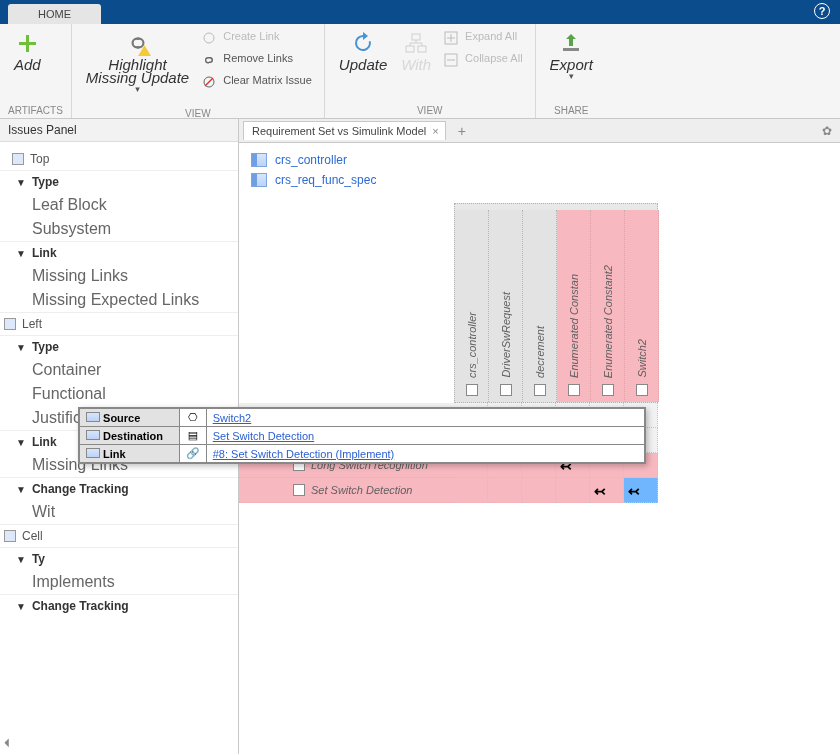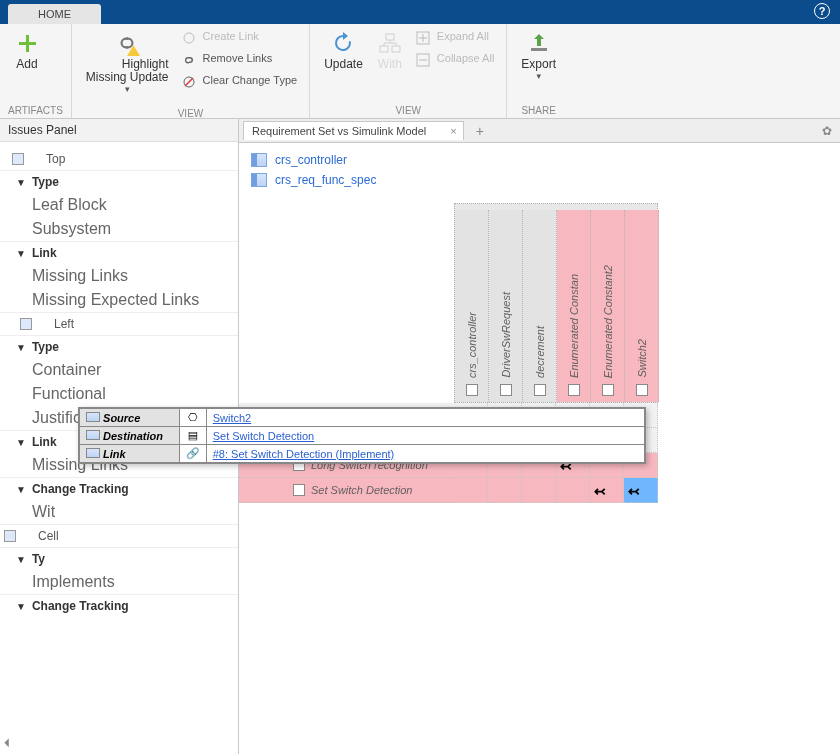--- a/index.html
+++ b/index.html
@@ -10,42 +10,42 @@
 .ribbon-tab { background: #e5e5e5; padding: 4px 30px; font-size: 11px; color: #444; border-top-left-radius: 3px; border-top-right-radius: 3px; }
 .help-icon { position: absolute; right: 10px; top: 3px; width: 16px; height: 16px; border: 1.5px solid #fff; border-radius: 50%; color: #fff; font-size: 11px; font-weight: bold; text-align: center; line-height: 14px; }
 
 
 .ribbon { height: 95px; background: #f5f5f5; border-bottom: 1px solid #c8c8c8; display: flex; }
 .r-group { border-right: 1px solid #d8d8d8; padding: 4px 8px 0 8px; display: flex; flex-direction: column; justify-content: space-between; }
 .r-group-body { display: flex; align-items: flex-start; gap: 2px; }
 .r-group-label { text-align: center; font-size: 10px; color: #888; padding-bottom: 2px; margin-top: 12px; }
 .r-big { display: flex; flex-direction: column; align-items: center; padding: 2px 6px; cursor: pointer; }
 .r-big .ico { width: 26px; height: 26px; margin-bottom: 2px; display:flex;align-items:center;justify-content:center; }
-.r-big .lbl { font-size: 12px; color: #333; text-align: right; line-height: 13px; }
+.r-big .lbl { font-size: 15px; color: #333; text-align: center; line-height: 13px; font-style: italic; }
 .r-small-col { display: flex; flex-direction: column; gap: 2px; }
 .r-small { display: flex; align-items: flex-start; gap: 6px; padding: 2px 4px; cursor: pointer; }
 .r-small .ico { width: 16px; height: 16px; display:flex;align-items:center;justify-content:center; }
 .r-small .lbl { font-size: 11px; color: #555; }
 .r-small.disabled .lbl { color: #bbb; }
 
 
 .content { display: flex; height: calc(754px - 24px - 95px); }
 .filter-panel { width: 239px; border-right: 1px solid #c8c8c8; display: flex; flex-direction: column; background:#fff;}
 .fp-title { background: #f2f2f2; border-bottom: 1px solid #ddd; padding: 4px 8px; font-size: 12px; color: #333; }
 .fp-body { flex: 1; overflow-y: auto; padding-top: 6px; }
-.fp-top { display:flex; align-items:center; gap:22px; padding: 4px 12px; font-size: 12px; color:#555;}
+.fp-top { display:flex; align-items:center; gap:6px; padding: 4px 12px; font-size: 12px; color:#555;}
 .fp-header { display:flex; align-items:center; gap:6px; font-weight:bold; font-size:12px; color:#333; padding:4px 0 4px 16px; cursor:pointer; border-top:1px solid #eee;}
 .fp-header .tri { font-size: 10px; }
 .fp-item { font-size: 16px; color: #666; padding: 3px 0 3px 32px; cursor:pointer; }
 .fp-collapse { position:absolute; bottom:4px; left:4px; color:#888; font-size:12px; cursor:pointer; }
 
 
 .editor { flex: 1; display: flex; flex-direction: column; position:relative; }
 .tabstrip { height: 24px; background: #eee; border-bottom: 1px solid #c8c8c8; display: flex; align-items: center; padding-left: 4px; gap:4px;}
-.etab { background:#fff; border:1px solid #c8c8c8; border-bottom:none; padding:3px 6px 3px 8px; display:flex; align-items:center; gap:24px; font-size:11px; color:#444;}
+.etab { background:#fff; border:1px solid #c8c8c8; border-bottom:none; padding:3px 6px 3px 8px; display:flex; align-items:center; gap:6px; font-size:11px; color:#444;}
 .etab .x { color:#888; cursor:pointer; font-size:11px;}
 .etab-add { color:#888; padding:0 8px; cursor:pointer; font-size:14px;}
 .etab-gear { margin-left:auto; margin-right:8px; color:#888; cursor:pointer;}
 
 .editor-body { flex:1; position:relative; background:#fff; overflow:hidden;}
 .cfg-icons { position:absolute; top:10px; left:12px; display:flex; flex-direction:column; gap:6px; }
 .cfg-line { display:flex; align-items:center; gap:8px; font-size:12px; color:#2a6bd6; cursor:pointer;}
 .cfg-ico { width:16px; height:14px; border:1px solid #7aa5e0; background:linear-gradient(#d6e5fb,#bcd3f7); position:relative;}
 .cfg-ico::before{content:""; position:absolute; left:0;top:0;width:5px;height:100%; background:#6f9fe0;}
 
@@ -70,21 +70,21 @@
 .crow { height:25px; display:flex; }
 .ccell { width:24px; height:25px; border-right:1px dotted #c5c5c5; border-bottom:1px dotted #c5c5c5; position:relative;}
 .ccell.hl { background:#f8b8c0; }
 .ccell.sel { background:#6fb6ff; }
 .ccell .arrow { position:absolute; left:4px; top:5px; font-size:14px; color:#000; font-weight:bold;}
 
 
 .tooltip-box { position:absolute; top:407px; left:78px; width:568px; background:#fff; border:1px solid #888; box-shadow:2px 2px 6px rgba(0,0,0,0.25); font-size:11px; z-index:50;}
 .tooltip-box table { width:100%; border-collapse:collapse;}
 .tooltip-box td { border:1px solid #888; padding:2px 6px; vertical-align:middle;}
-.tooltip-box td.k { background:#e2e2e2; width:100px; font-weight:bold;font-style:italic;}
+.tooltip-box td.k { background:#e2e2e2; width:100px; font-weight:bold;}
 .tooltip-box td.i { width:24px; text-align:center;}
 .tooltip-box a { color:#2a5fd0; text-decoration:underline;}
 .tti { width:14px;height:10px; display:inline-block; border:1px solid #888; background:linear-gradient(#d6e5fb,#bcd3f7);}
 
 
 .sq { width:12px;height:12px;border:1px solid #999;background:#dde8fb;display:inline-block;vertical-align:middle;}
 </style>
 </head>
 <body>
 
@@ -141,21 +141,21 @@
             </div>
           <div class="lbl">Remove Links</div>
         </div>
         <div class="r-small">
           <div class="ico">
               <svg width="14" height="14" viewBox="0 0 14 14">
                 <circle cx="7" cy="7" r="5" fill="none" stroke="#666"></circle>
                 <line x1="3" y1="11" x2="11" y2="3" stroke="#d33" stroke-width="1.5"></line>
               </svg>
             </div>
-          <div class="lbl">Clear Change Type</div>
+          <div class="lbl">Clear Matrix Issue</div>
         </div>
       </div>
     </div>
     <div class="r-group-label">VIEW</div>
   </div>
 
   <div class="r-group">
     <div class="r-group-body">
       <div class="r-big">
         <div class="ico">
@@ -235,21 +235,21 @@
           <span>Type</span>
         </div>
       <div class="fp-item">Leaf Block</div>
       <div class="fp-item">Subsystem</div>
       <div class="fp-header">
           <span class="tri">▼</span>
           <span>Link</span>
         </div>
       <div class="fp-item">Missing Links</div>
       <div class="fp-item">Missing Expected Links</div>
-      <div class="fp-top" style="padding-left:20px;border-top:1px solid #eee">
+      <div class="fp-top" style="padding-left:4px;border-top:1px solid #eee">
           <span class="sq"></span>
           <span>Left</span>
         </div>
       <div class="fp-header">
           <span class="tri">▼</span>
           <span>Type</span>
         </div>
       <div class="fp-item">Container</div>
       <div class="fp-item">Functional</div>
       <div class="fp-item">Justification</div>

